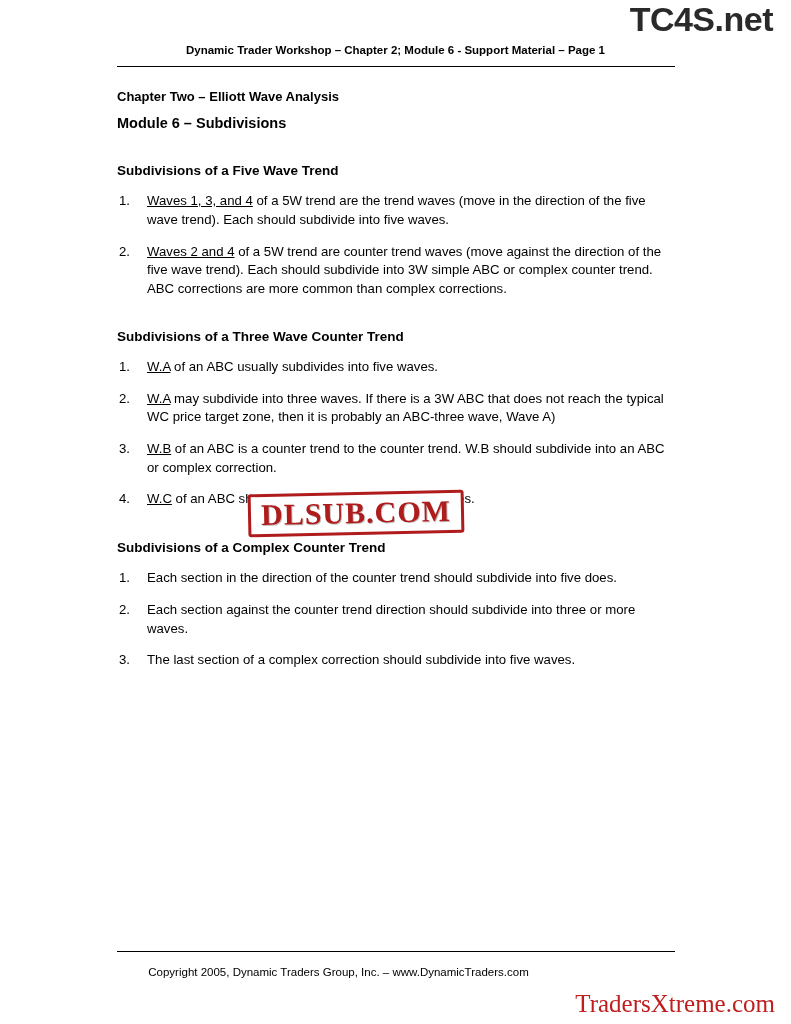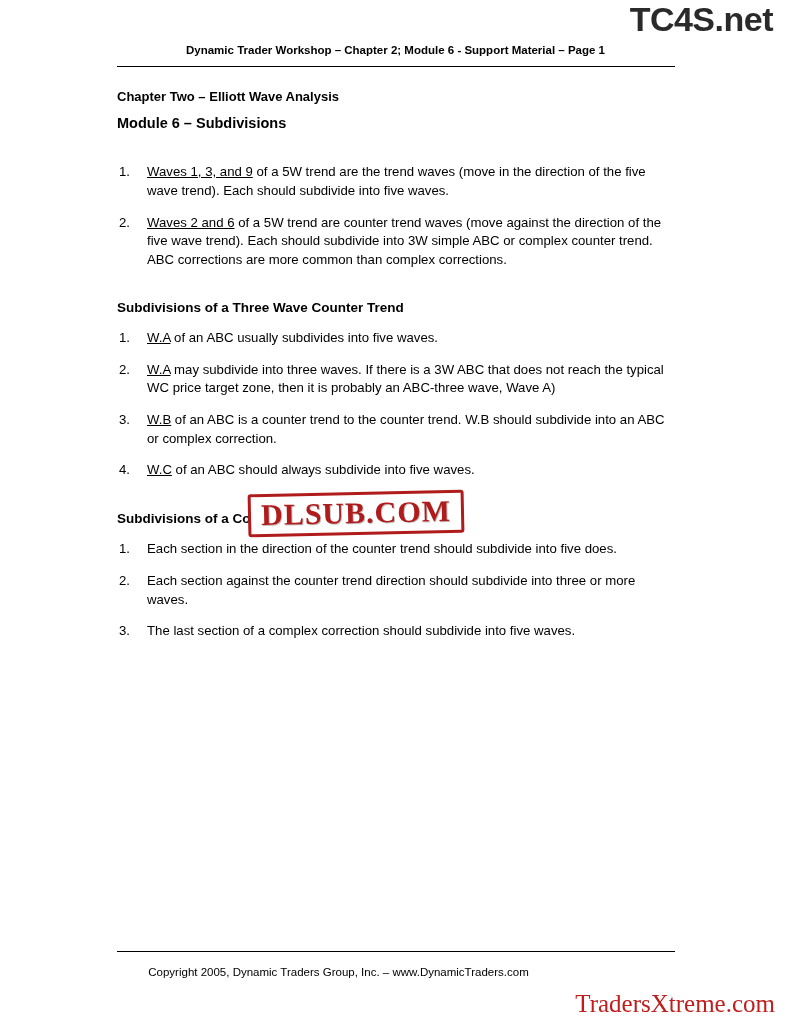--- a/index.html
+++ b/index.html
@@ -172,28 +172,29 @@
 
   <div class="header-text">Dynamic Trader Workshop – Chapter 2; Module 6 - Support Material – Page 1</div>
   <div class="header-rule"></div>
 
   <div class="content">
 
     <h1 class="doc-title">Chapter Two  – Elliott Wave Analysis</h1>
     <h2 class="doc-subtitle">Module 6 – Subdivisions</h2>
 
     <div class="section">
+      <h3 class="section-heading">Subdivisions of a Five Wave Trend</h3>
       <ol class="list">
         <li>
           <span class="num">1.</span>
-          <span class="u">Waves 1, 3, and 9</span><span> of a 5W trend are the trend waves (move in the direction of the five wave trend). Each should subdivide into five waves.</span>
+          <span class="u">Waves 1, 3, and 4</span><span> of a 5W trend are the trend waves (move in the direction of the five wave trend). Each should subdivide into five waves.</span>
         </li>
         <li>
           <span class="num">2.</span>
-          <span class="u">Waves 2 and 6</span><span> of a 5W trend are counter trend waves (move against the direction of the five wave trend). Each should subdivide into 3W simple ABC or complex counter trend. ABC corrections are more common than complex corrections.</span>
+          <span class="u">Waves 2 and 4</span><span> of a 5W trend are counter trend waves (move against the direction of the five wave trend). Each should subdivide into 3W simple ABC or complex counter trend. ABC corrections are more common than complex corrections.</span>
         </li>
       </ol>
     </div>
 
     <div class="section sp-1">
       <h3 class="section-heading">Subdivisions of a Three Wave Counter Trend</h3>
       <ol class="list">
         <li>
           <span class="num">1.</span>
           <span class="u">W.A</span><span> of an ABC usually subdivides into five waves.</span>

